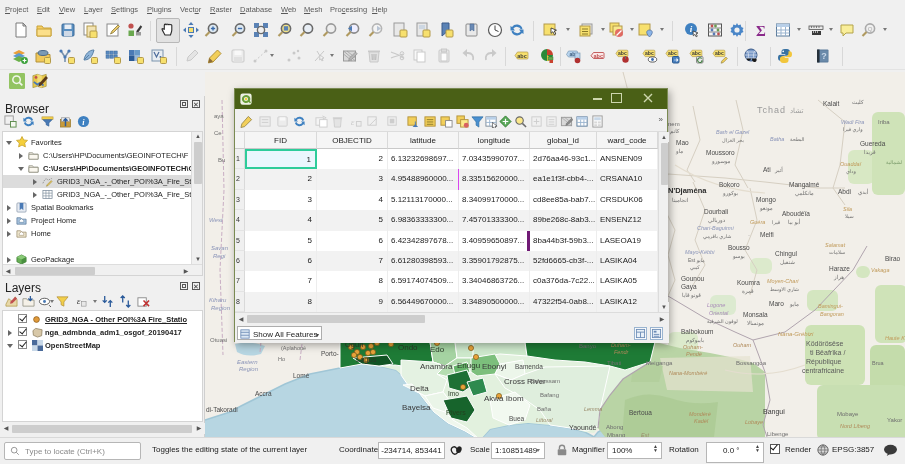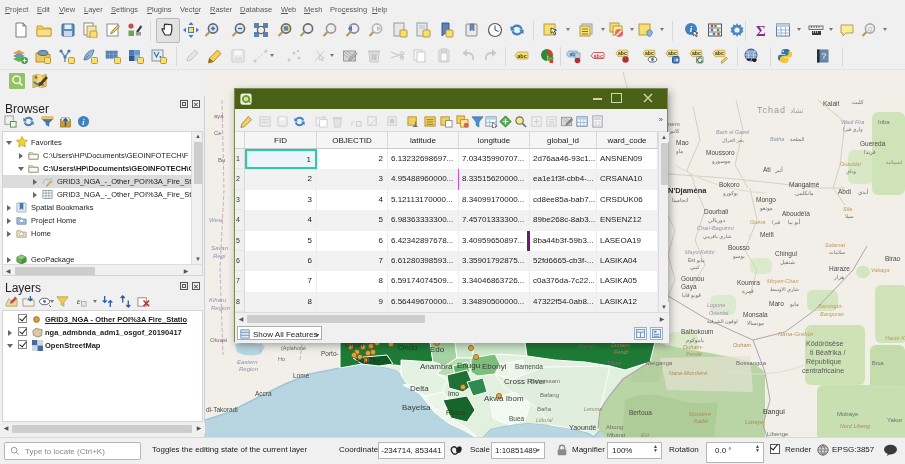--- a/index.html
+++ b/index.html
@@ -1344,21 +1344,21 @@
 <div class="box" style="left:491px;top:4px;width:54px;height:17px;line-height:15px;padding-left:3px">1:10851489</div>
 <div class="dd" style="left:536px;top:11px"></div>
 <svg viewBox="0 0 14 14" width="12" height="12" style="position:absolute;left:556px;top:6px">
       <rect x="2" y="6" width="10" height="7" rx="1" fill="#8a8a8a"></rect>
       <path d="M4 6V4.5a3 3 0 0 1 6 0V6" fill="none" stroke="#8a8a8a" stroke-width="1.6"></path>
     </svg>
 <span style="position:absolute;left:572px;top:7px">Magnifier</span>
 <div class="box" style="left:607px;top:4px;width:55px;height:17px;line-height:15px;padding-left:4px">100%</div>
 <div class="spin" style="left:651px;top:6px">▲<br>▼</div>
 <span style="position:absolute;left:669px;top:7px">Rotation</span>
-<div class="box" style="left:706px;top:4px;width:58px;height:21px;line-height:15px;padding-left:8px">0.0 °</div>
+<div class="box" style="left:706px;top:4px;width:58px;height:21px;line-height:15px;padding-left:16px">0.0 °</div>
 <div class="spin" style="left:753px;top:6px">▲<br>▼</div>
 <div style="position:absolute;left:770px;top:6px;width:10px;height:10px;background:#fff;border:1px solid #555">
       <div style="position:absolute;left:1px;top:-2px;width:4px;height:7px;border:solid #111;border-width:0 1.8px 1.8px 0;transform:rotate(40deg)"></div>
     </div>
 <span style="position:absolute;left:785px;top:7px">Render</span>
 <svg viewBox="0 0 14 14" width="12" height="12" style="position:absolute;left:817px;top:6px">
       <circle cx="7" cy="7" r="6" fill="#d8d8d8" stroke="#555"></circle>
       <path d="M1 7h12M7 1a9 9 0 0 1 0 12M7 1a9 9 0 0 0 0 12M2.5 3.5h9M2.5 10.5h9" stroke="#555" stroke-width=".7" fill="none"></path>
     </svg>
 <span style="position:absolute;left:832px;top:7px">EPSG:3857</span>

